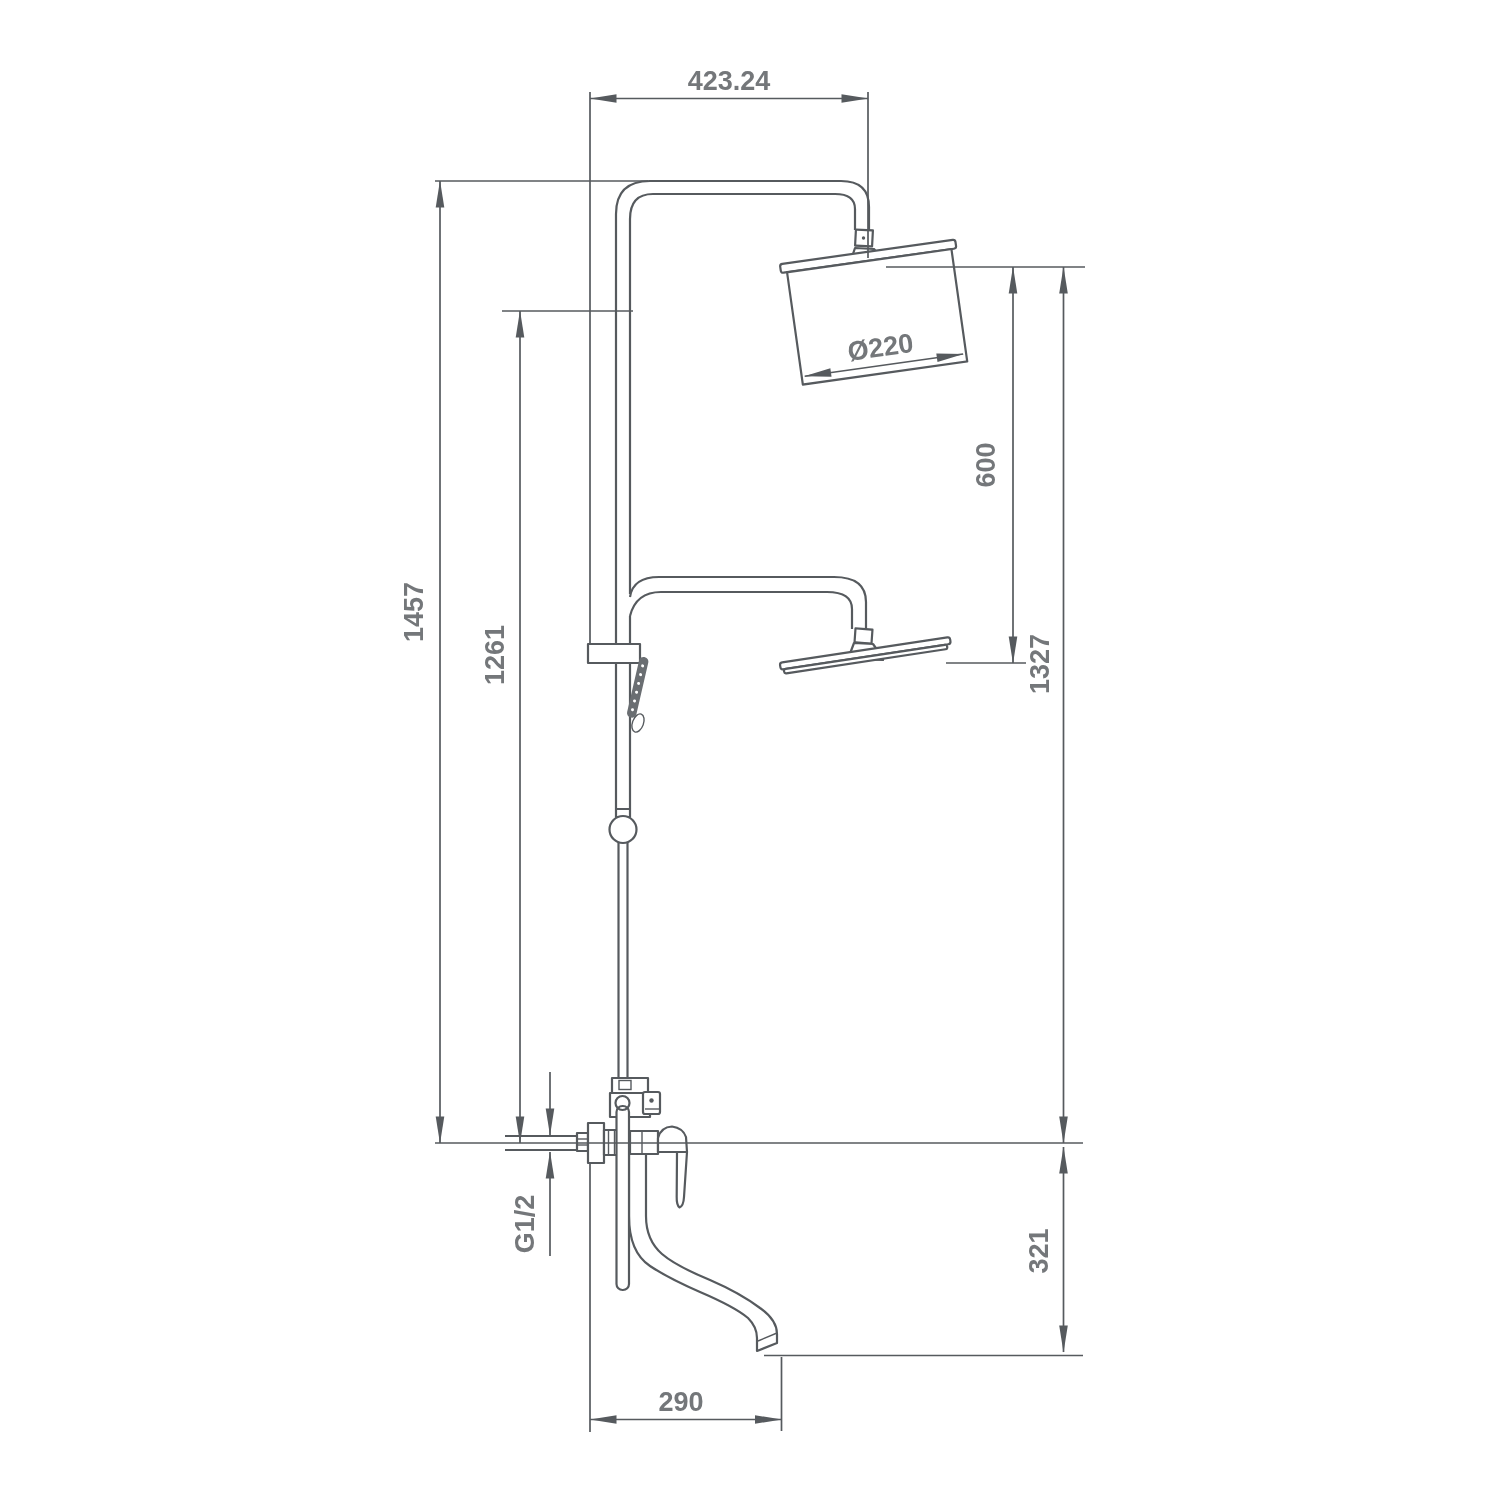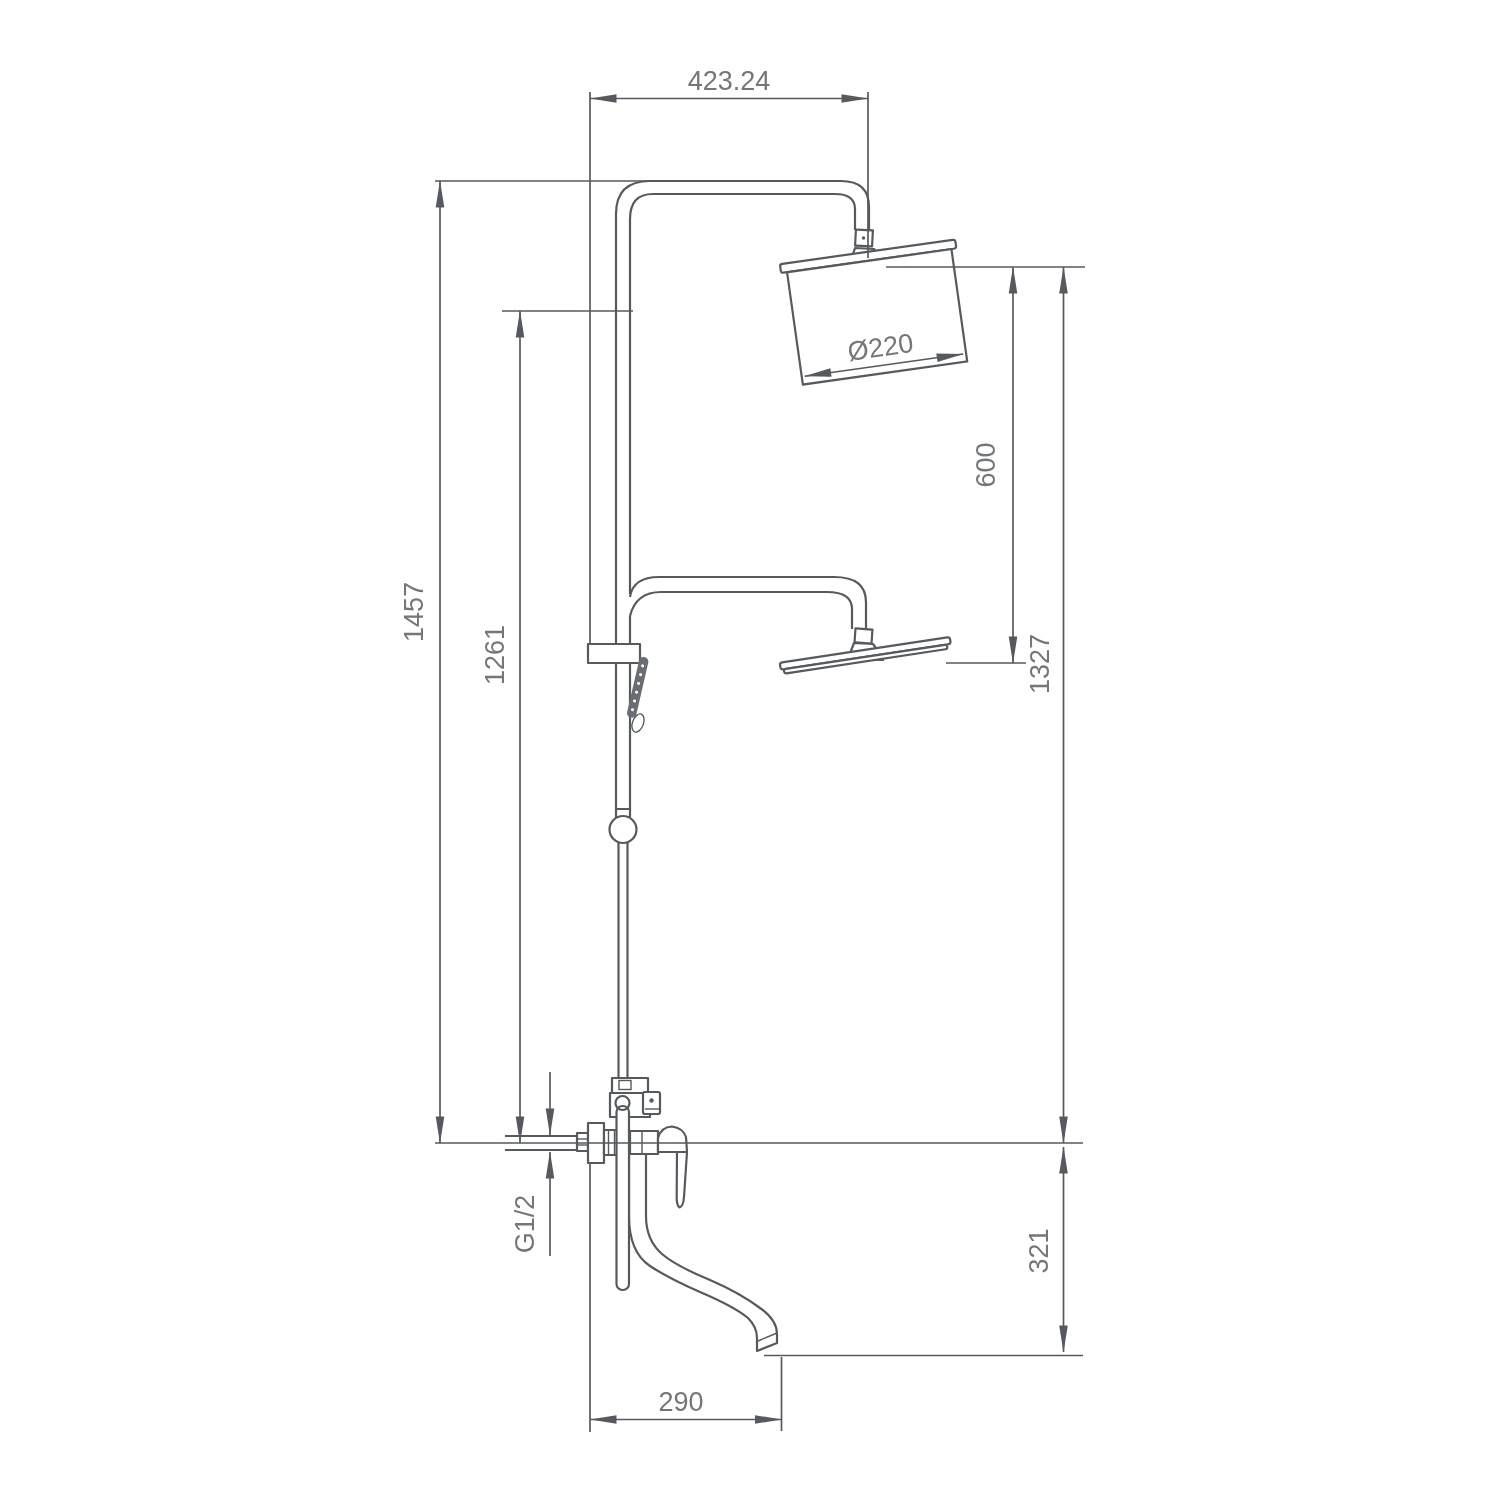--- a/index.html
+++ b/index.html
@@ -1,16 +1,16 @@
 <!DOCTYPE html>
 <html><head>
 <meta charset="utf-8">
 <style>
   html,body{margin:0;padding:0;background:#ffffff;}
-  .stage{position:relative;width:1500px;height:1500px;background:#ffffff;overflow:hidden;}
+  .stage{position:relative;width:1500px;height:1500px;background:#ffffff;overflow:hidden;font-weight:bold;}
   svg{display:block;}
   .ln{stroke:#565a5e;stroke-width:2.2;fill:none;stroke-linecap:butt;stroke-linejoin:round;}
   .lnthin{stroke:#565a5e;stroke-width:1.4;fill:none;}
   .fillw{fill:#ffffff;}
   .dim{stroke:#565a5e;stroke-width:1.7;fill:none;}
   .dmtxt{fill:#74777a;font-family:"Liberation Sans",sans-serif;font-size:27px;}
   .dot{fill:#565a5e;stroke:none;}
   .spray{fill:#6a6e72;stroke:none;}
   .sprayhole{fill:#ffffff;stroke:none;}
 </style>

